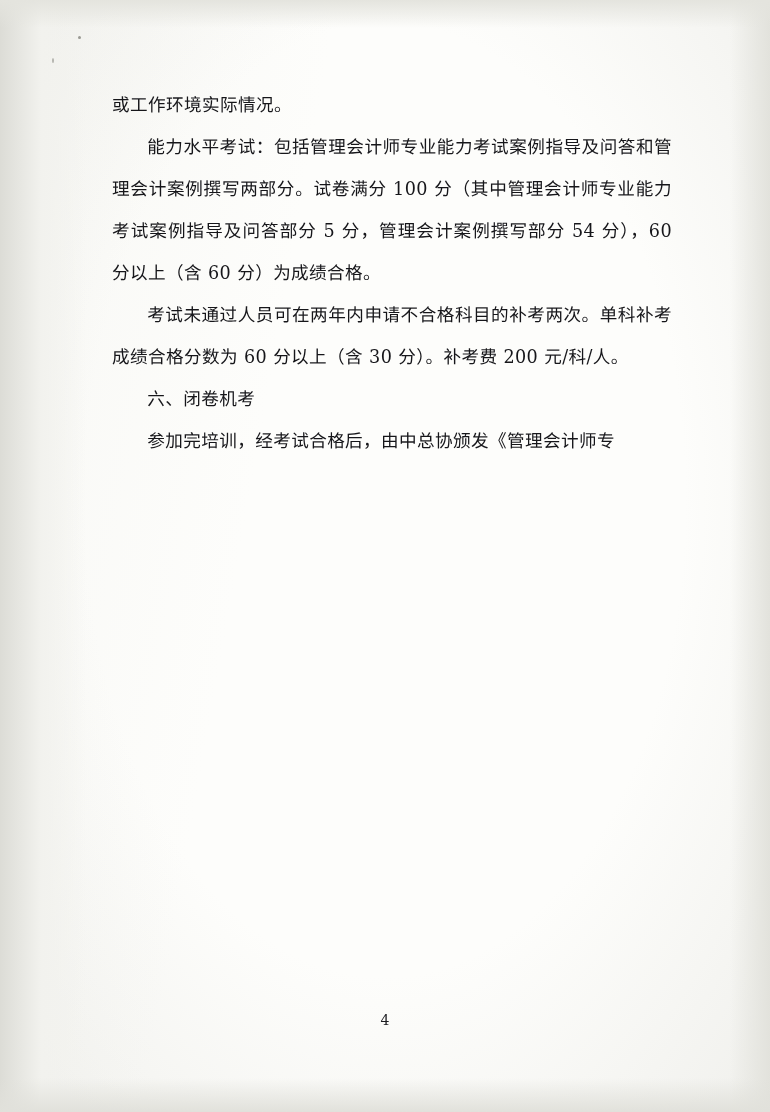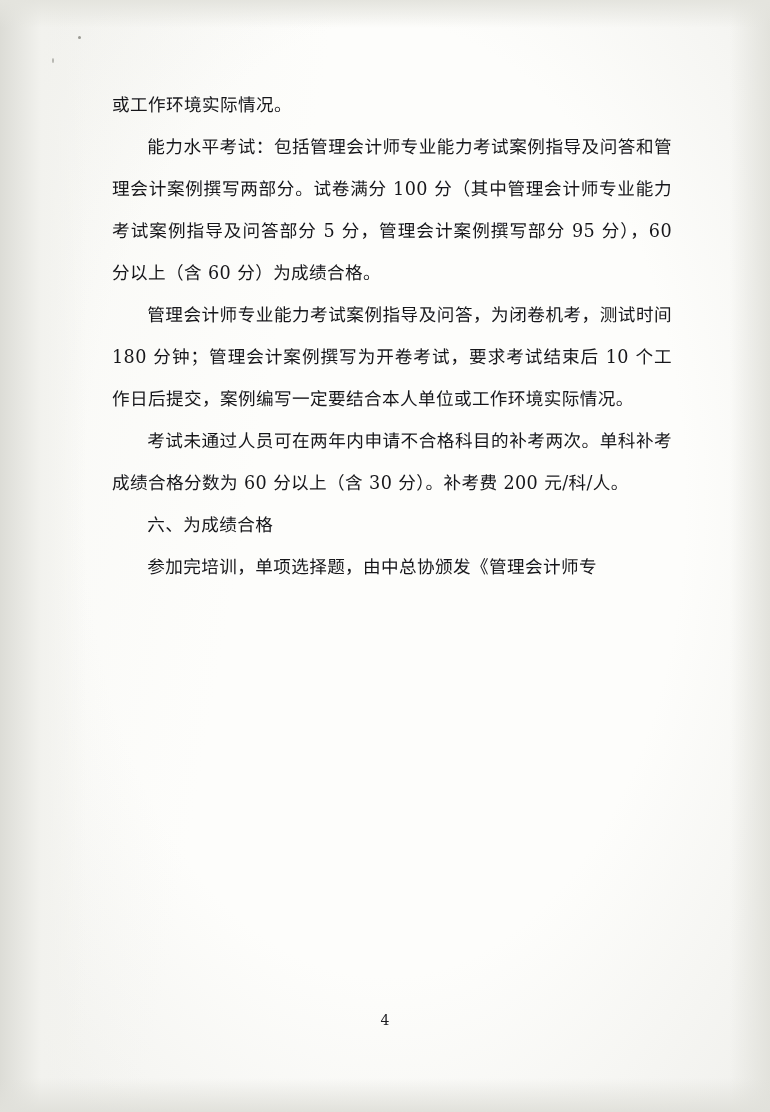--- a/index.html
+++ b/index.html
@@ -100,22 +100,21 @@
   <div class="edge-left"></div>
   <div class="edge-right"></div>
   <div class="edge-top"></div>
   <div class="edge-bottom"></div>
 
   <div class="speck" style="left:78px;top:36px;width:3px;height:3px;"></div>
   <div class="speck" style="left:52px;top:58px;width:2px;height:5px;opacity:.7;"></div>
 
   <div class="content">
     <p class="para noindent">或工作环境实际情况。</p>
-    <p class="para">能力水平考试：包括管理会计师专业能力考试案例指导及问答和管理会计案例撰写两部分。试卷满分 100 分（其中管理会计师专业能力考试案例指导及问答部分 5 分，管理会计案例撰写部分 95 分），60 分以上（含 60 分）为成绩合格。</p>
-    <p class="para">管理会计师专业能力考试案例指导及问答，为闭卷机考，测试时间 180 分钟；管理会计案例撰写为开卷考试，要求考试结束后 10 个工作日后提交，案例编写一定要结合本人单位或工作环境实际情况。</p>
+    <p class="para">能力水平考试：包括管理会计师专业能力考试案例指导及问答和管理会计案例撰写两部分。试卷满分 100 分（其中管理会计师专业能力考试案例指导及问答部分 5 分，管理会计案例撰写部分 54 分），60 分以上（含 60 分）为成绩合格。</p>
     <p class="para">考试未通过人员可在两年内申请不合格科目的补考两次。单科补考成绩合格分数为 60 分以上（含 30 分）。补考费 200 元/科/人。</p>
-    <p class="para">六、为成绩合格</p>
-    <p class="para">参加完培训，单项选择题，由中总协颁发《管理会计师专</p>
+    <p class="para">六、闭卷机考</p>
+    <p class="para">参加完培训，经考试合格后，由中总协颁发《管理会计师专</p>
   </div>
 
   <div class="page-number">4</div>
 
 </div>
 
 </body></html>

